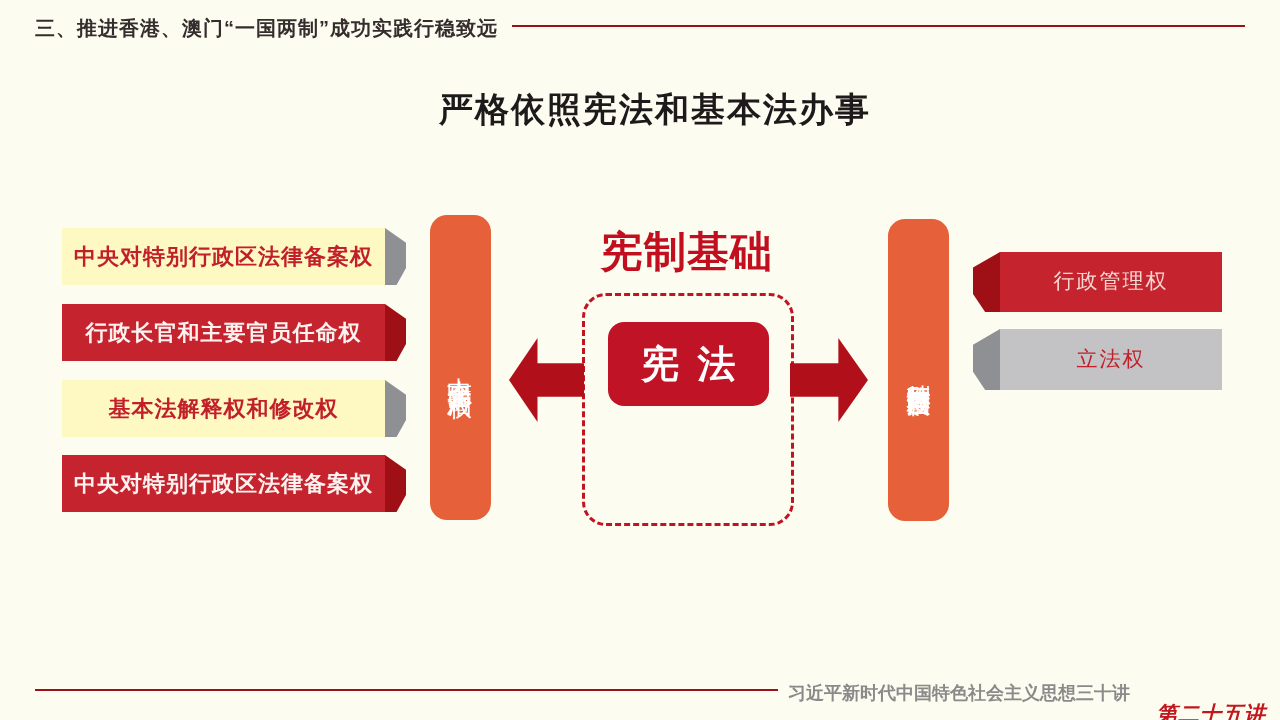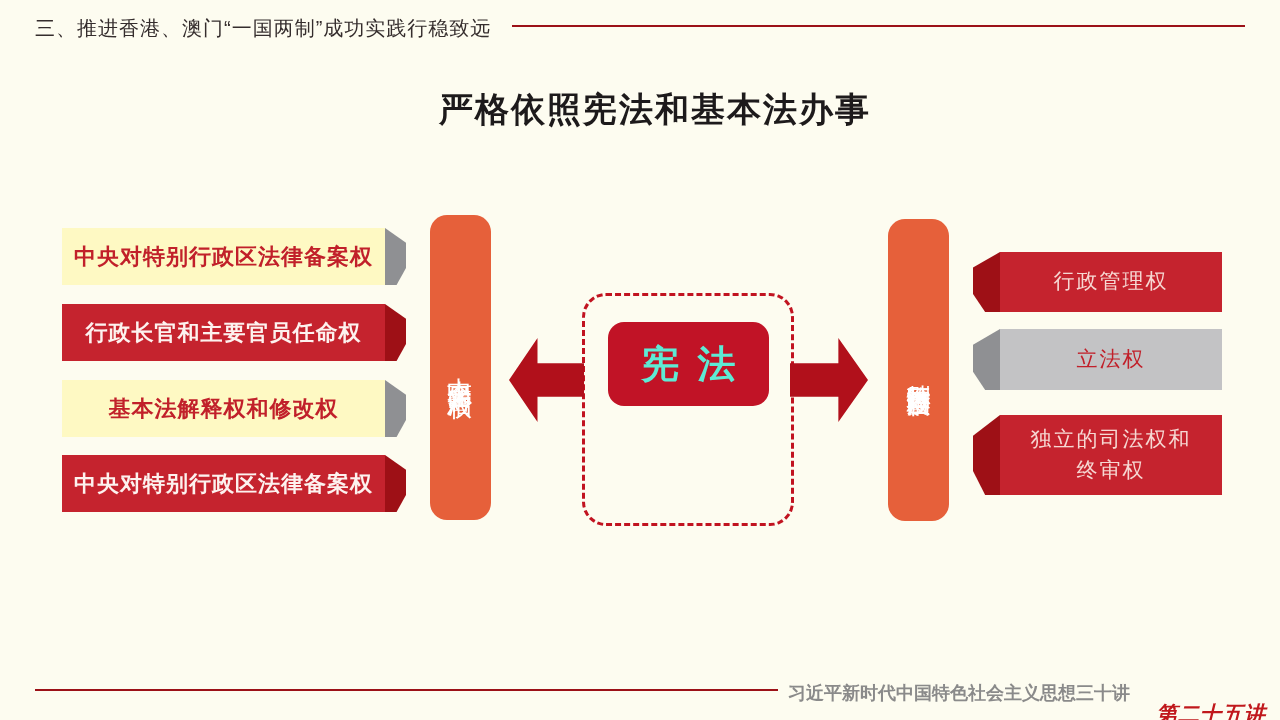--- a/index.html
+++ b/index.html
@@ -10,21 +10,21 @@
     background: #fdfcf0;
     overflow: hidden;
     font-family: "Liberation Sans", sans-serif;
   }
 
   
   .header-title {
     position: absolute;
     left: 35px; top: 15px;
     font-size: 20px;
-    font-weight: normal;
+    font-weight: bold;
     color: #352d2d;
     letter-spacing: 1px;
   }
   .header-line {
     position: absolute;
     left: 512px; top: 25px;
     width: 733px; height: 2px;
     background: #9c1118;
   }
 
@@ -131,21 +131,21 @@
     border: 3px dashed #c11320;
     border-radius: 24px;
     z-index: 1;
   }
   .constitution-box {
     position: absolute; left: 608px; top: 322px;
     width: 161px; height: 84px;
     background: #c11326;
     border-radius: 16px;
     display: flex; align-items: center; justify-content: center;
-    color: #5eead4;
+    color: #ffffff;
     font-size: 38px; font-weight: bold;
     letter-spacing: 18px; padding-left: 18px;
     box-sizing: border-box;
     z-index: 2;
   }
   .basic-law-box {
     position: absolute; left: 622px; top: 427px;
     width: 132px; height: 61px;
     background: #a90e15;
     border-radius: 14px;
@@ -204,38 +204,34 @@
     <div class="h-tip"></div>
   </div>
 
   <div class="vbar" style="left:430px; top:215px; height:305px">
     <span>中央全面管治权</span>
   </div>
 
   <div class="arrow-left"></div>
   <div class="arrow-right"></div>
 
+  <div class="center-heading">宪制基础</div>
   <div class="dashed-box"></div>
   <div class="constitution-box">宪法</div>
 
   <div class="vbar right" style="left:888px; top:219px; height:302px">
     <span>特别行政区高度自治权</span>
   </div>
 
   <div class="r-item red" style="top:252px; height:60px">
     <div class="r-tip"></div>
     <div class="r-body">行政管理权</div>
   </div>
   <div class="r-item gray" style="top:329px; height:61px">
     <div class="r-tip"></div>
     <div class="r-body">立法权</div>
   </div>
-  <div class="r-item red" style="top:415px; height:80px">
-    <div class="r-tip"></div>
-    <div class="r-body">独立的司法权和
-终审权</div>
-  </div>
 
   <div class="footer-line"></div>
   <div class="footer-series">习近平新时代中国特色社会主义思想三十讲</div>
   <div class="footer-lecture">第二十五讲</div>
 
 </div>
 
 </body></html>

